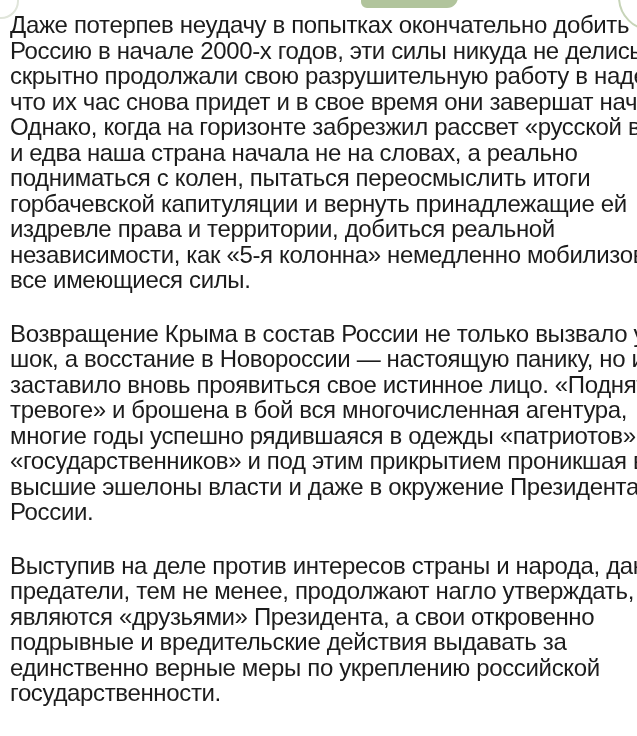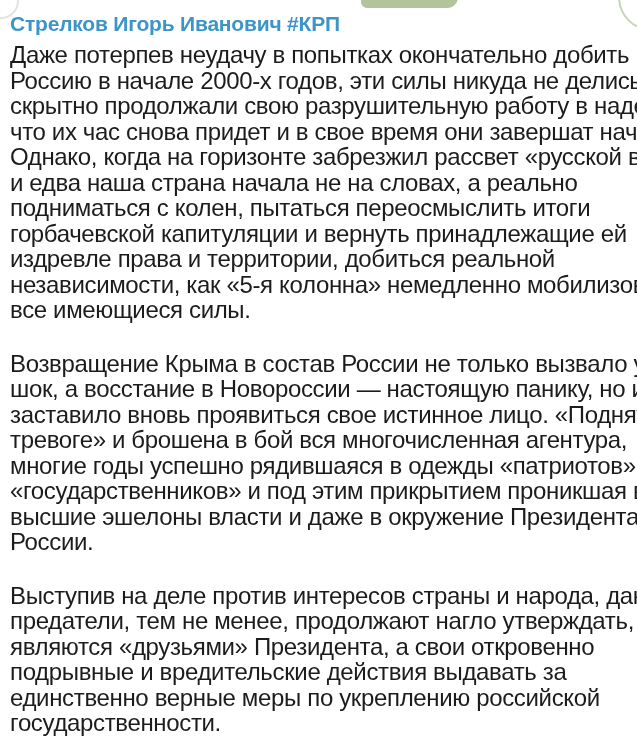--- a/index.html
+++ b/index.html
@@ -90,24 +90,20 @@
 <div class="page">
 
   <div class="prev-bubble"></div>
 
   <div class="corner-arc-right"></div>
 
   <div class="corner-arc-left"></div>
 
   <div class="message">
 
-    <div class="sender">
-      <span class="name">Стрелков Игорь Иванович</span>
-      <span class="tag">#КРП</span>
-    </div>
 
     <div class="body">
       <p>Даже потерпев неудачу в попытках окончательно добить
 Россию в начале 2000-х годов, эти силы никуда не делись и
 скрытно продолжали свою разрушительную работу в надежде,
 что их час снова придет и в свое время они завершат начатое.
 Однако, когда на горизонте забрезжил рассвет «русской весны»
 и едва наша страна начала не на словах, а реально
 подниматься с колен, пытаться переосмыслить итоги
 горбачевской капитуляции и вернуть принадлежащие ей

